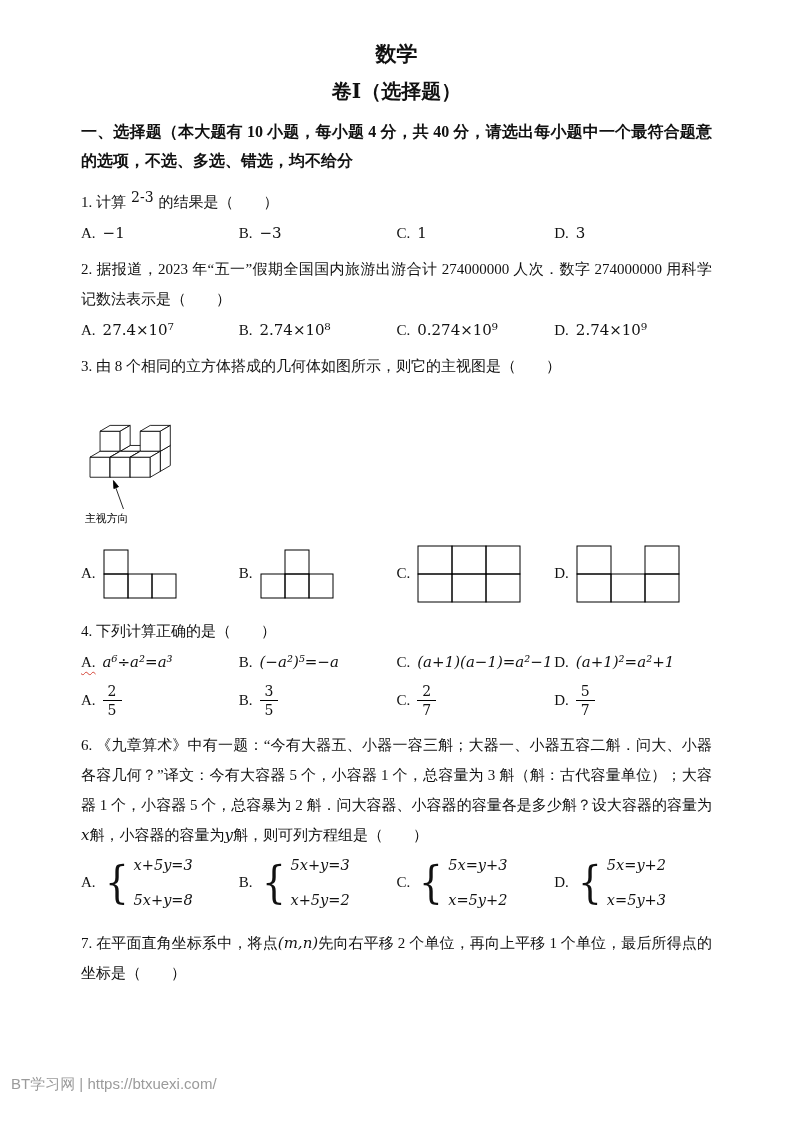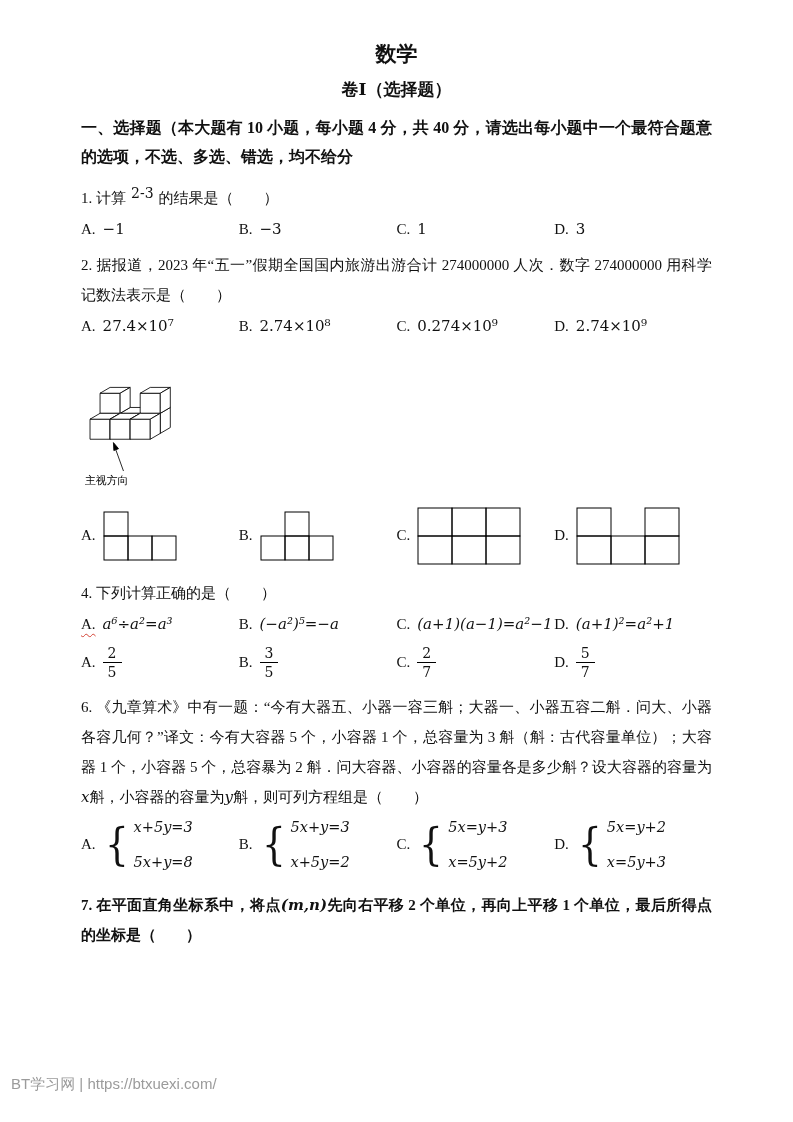--- a/index.html
+++ b/index.html
@@ -4,21 +4,21 @@
 <style>
   * { box-sizing: border-box; }
   html,body { margin:0; padding:0; background:#ffffff; }
   .page {
     width:771px; min-height:1122px; margin:0 auto; position:relative;
     padding:40px 70px 0 70px;
     font-family:"Liberation Serif","DejaVu Serif",serif;
     font-size:15px; color:#111; background:#fff;
   }
   .title { text-align:center; font-size:21px; font-weight:bold; margin:0 0 10px 0; }
-  .subtitle { text-align:center; font-size:17px; font-weight:bold; margin:8px 0 12px 0; }
+  .subtitle { text-align:center; font-size:20px; font-weight:bold; margin:8px 0 12px 0; }
   .instructions { font-weight:bold; font-size:16px; line-height:29px; margin:0 0 12px 0; text-align:justify; }
   .q { margin:0 0 12px 0; }
   .stem { margin:0; line-height:30px; text-align:justify; }
   .opts { display:flex; align-items:center; margin:7px 0 2px 0; }
   .opt { width:25%; display:flex; align-items:center; }
   .olabel { margin-right:7px; white-space:nowrap; }
   .math { font-family:"DejaVu Serif",serif; font-style:italic; }
   .num  { font-family:"DejaVu Serif",serif; }
   .raised { position:relative; top:-5px; margin:0 5px; font-size:14px; }
   .squiggle { text-decoration:underline; text-decoration-style:wavy; text-decoration-color:#d44336; text-decoration-thickness:1px; text-underline-offset:4px; }
@@ -83,20 +83,21 @@
           <span class="num">0.274×10⁹</span>
         </div>
       <div class="opt">
           <span class="olabel">D.</span>
           <span class="num">2.74×10⁹</span>
         </div>
     </div>
   </div>
 
   <div class="q">
+    <p class="stem">3. 由 8 个相同的立方体搭成的几何体如图所示，则它的主视图是（　　）</p>
 
     <div class="figure">
       <svg width="92" height="141" viewBox="0 0 110 168">
         <g fill="#ffffff" stroke="#000000" stroke-width="1" stroke-linejoin="round">
 
           <rect x="18" y="79" width="24" height="24"></rect>
             <polygon points="18,79 30,72 54,72 42,79"></polygon>
             <polygon points="42,79 54,72 54,96 42,103"></polygon>
           <rect x="42" y="79" width="24" height="24"></rect>
             <polygon points="42,79 54,72 78,72 66,79"></polygon>
@@ -275,19 +276,19 @@
             <span class="brace">{</span>
             <span class="eqs">
               <span class="math">5x=y+2</span>
               <span class="math">x=5y+3</span>
             </span>
           </span>
         </div>
     </div>
   </div>
 
-  <div class="q" style="margin-top:20px;font-weight:bold;">
+  <div class="q" style="margin-top:20px;">
     <p class="stem"><span>7. 在平面直角坐标系中，将点</span><span class="math">(m,n)</span><span>先向右平移 2 个单位，再向上平移 1 个单位，最后所得点的坐标是（　　）</span></p>
   </div>
 
   <div class="footer">BT学习网 | https://btxuexi.com/</div>
 
 </div>
 
 </body></html>

